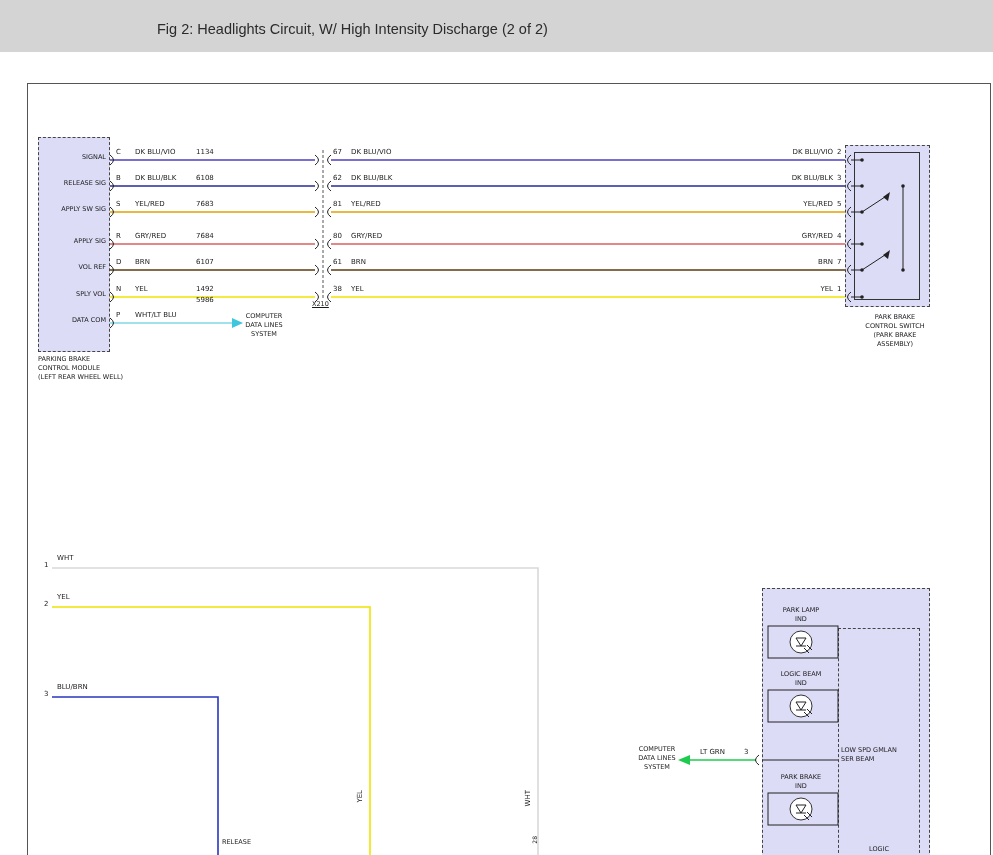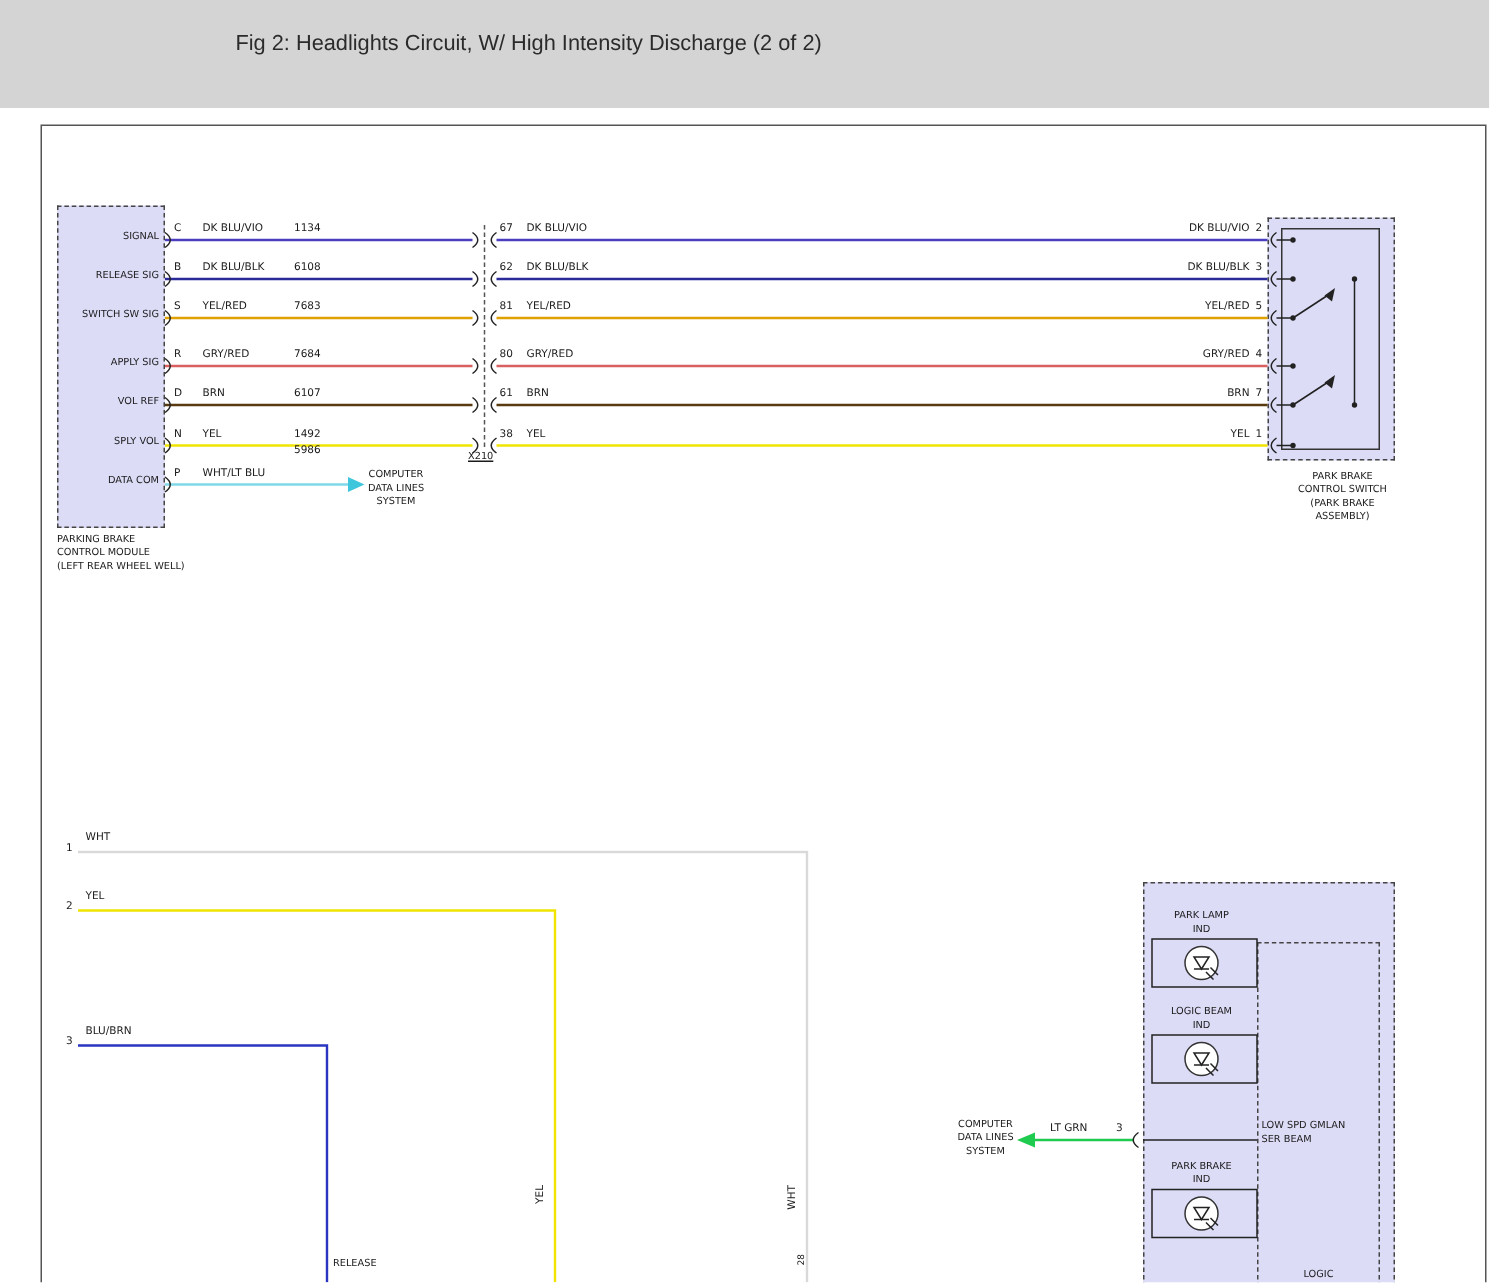--- a/index.html
+++ b/index.html
@@ -1,19 +1,19 @@
 <!DOCTYPE html>
 <html><head>
 <meta charset="utf-8">
 <style>
   *{box-sizing:border-box;margin:0;padding:0}
   html,body{width:993px;height:855px;background:#fff;overflow:hidden}
   body{font-family:"DejaVu Sans",sans-serif;position:relative}
   .stage{position:absolute;left:0;top:0;width:993px;height:855px;overflow:hidden;background:#fff}
-  .hdr{position:absolute;left:0;top:0;width:993px;height:72px;background:#d4d4d4}
+  .hdr{position:absolute;left:0;top:0;width:993px;height:52px;background:#d4d4d4}
   .hdr .t{position:absolute;left:157px;top:21px;font-size:14.5px;color:#2b2b2b;font-family:"Liberation Sans",sans-serif;white-space:nowrap}
   .frame{position:absolute;left:27px;top:83px;width:964px;height:900px;border:1px solid #555;background:#fff}
   .box{position:absolute;border:1px dashed #444;background:#dcdcf7}
   .solidbox{position:absolute;border:1px solid #333;background:transparent}
   .dashbox{position:absolute;border:1px dashed #444;background:transparent}
   svg.layer{position:absolute;left:0;top:0;width:993px;height:855px;pointer-events:none}
   .lbl{position:absolute;font-size:7px;line-height:8px;color:#1a1a1a;white-space:nowrap}
   .s{font-size:6.5px}
   .c{text-align:center}
   .u{text-decoration:underline}
@@ -144,21 +144,21 @@
     <g>
       <line x1="690" y1="760" x2="756" y2="760" stroke-width="1.6" stroke="#1ecb4f"></line>
       <polygon points="678,760 690,755 690,765" fill="#1ecb4f"></polygon>
       <path class="blk" d="M759,755 Q752,760 759,765"></path>
       <line class="blk" x1="762" y1="760" x2="838" y2="760"></line>
     </g>
   </svg>
 
   <div class="lbl s" style="right:887px;top:153px">SIGNAL</div>
   <div class="lbl s" style="right:887px;top:179px">RELEASE SIG</div>
-  <div class="lbl s" style="right:887px;top:205px">SWITCH SW SIG</div>
+  <div class="lbl s" style="right:887px;top:205px">APPLY SW SIG</div>
   <div class="lbl s" style="right:887px;top:237px">APPLY SIG</div>
   <div class="lbl s" style="right:887px;top:263px">VOL REF</div>
   <div class="lbl s" style="right:887px;top:290px">SPLY VOL</div>
   <div class="lbl s" style="right:887px;top:316px">DATA COM</div>
 
   <div class="lbl s" style="left:38px;top:355px">PARKING BRAKE</div>
   <div class="lbl s" style="left:38px;top:364px">CONTROL MODULE</div>
   <div class="lbl s" style="left:38px;top:373px">(LEFT REAR WHEEL WELL)</div>
 
   <div class="lbl" style="left:116px;top:148px">C</div>

